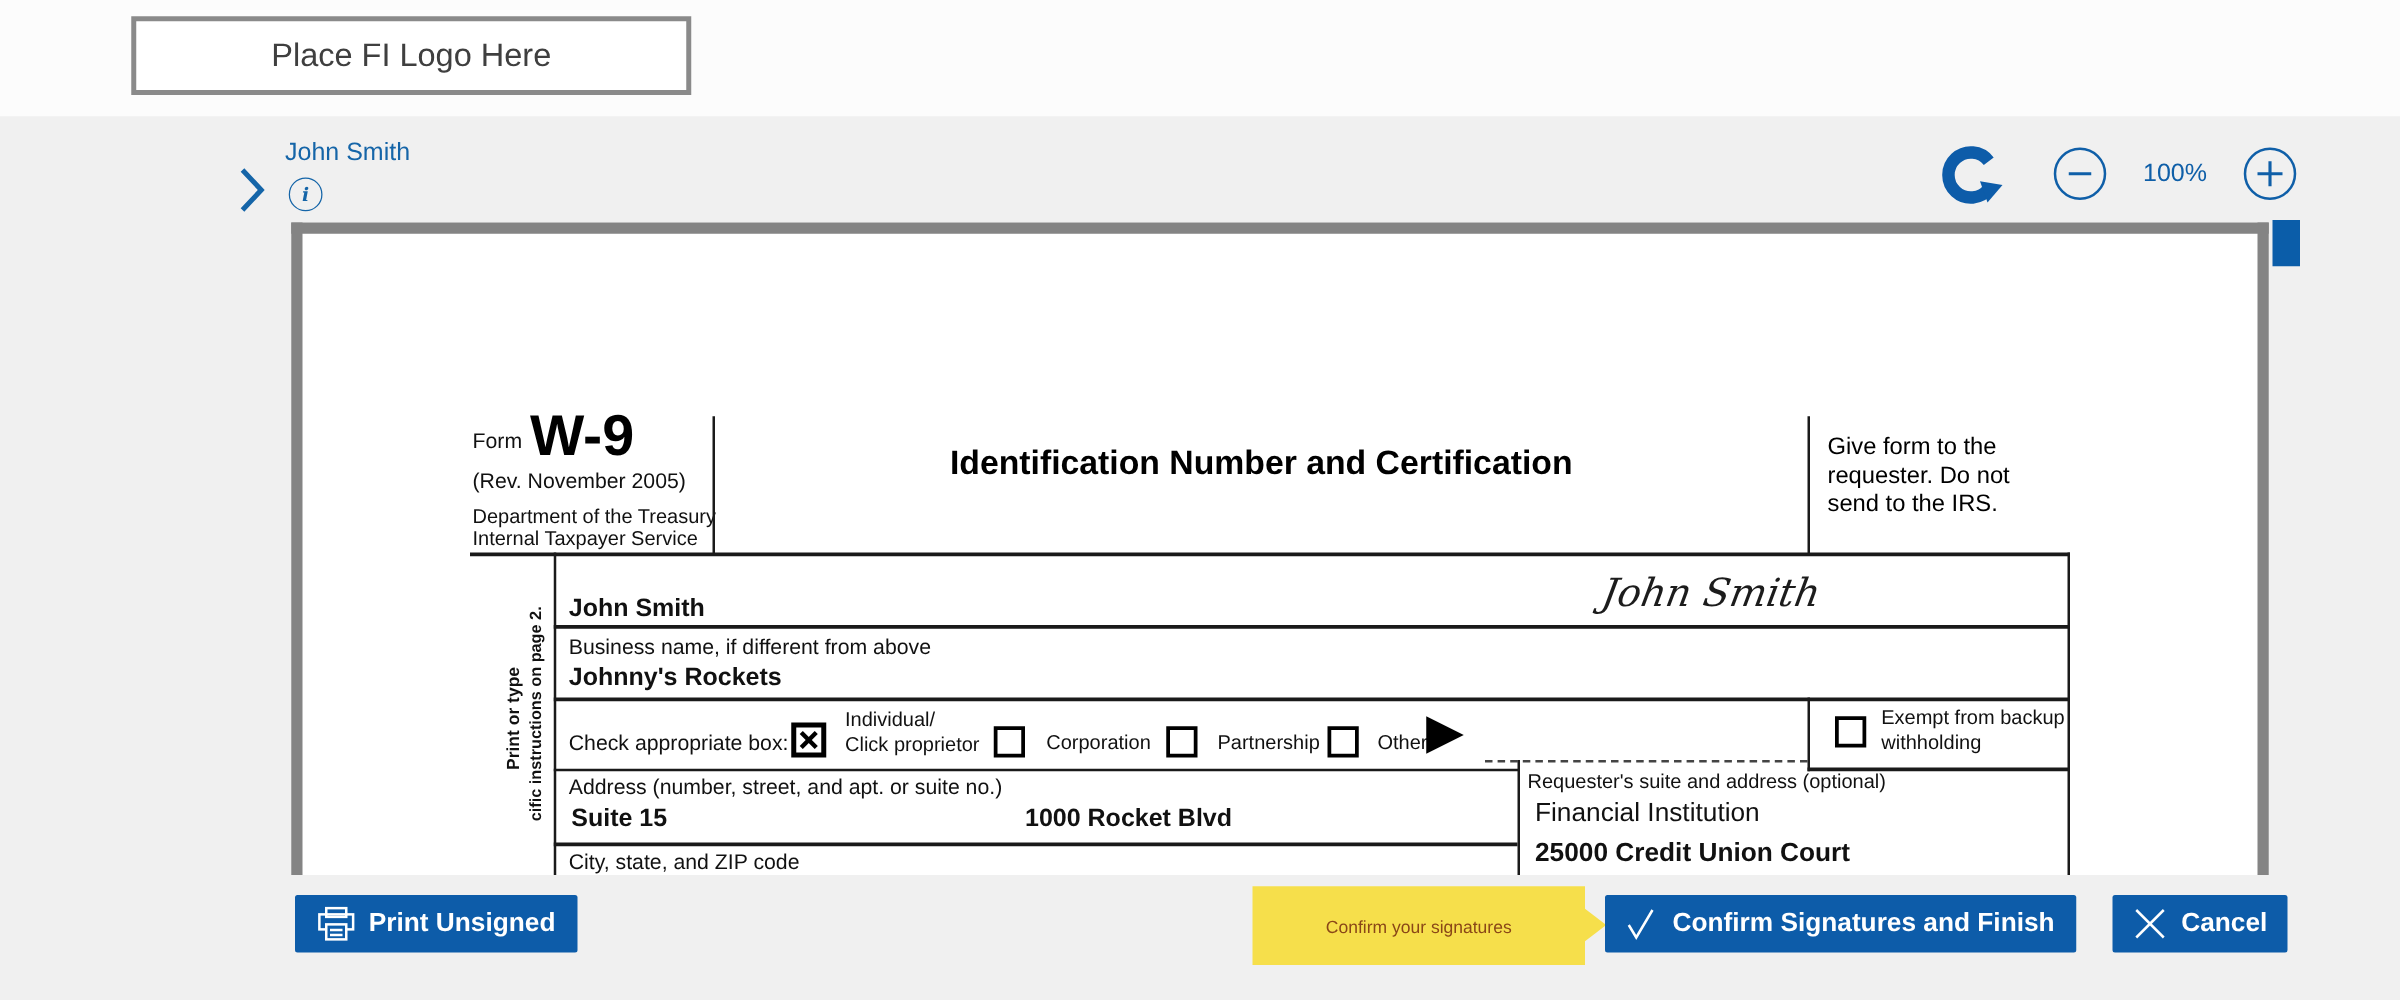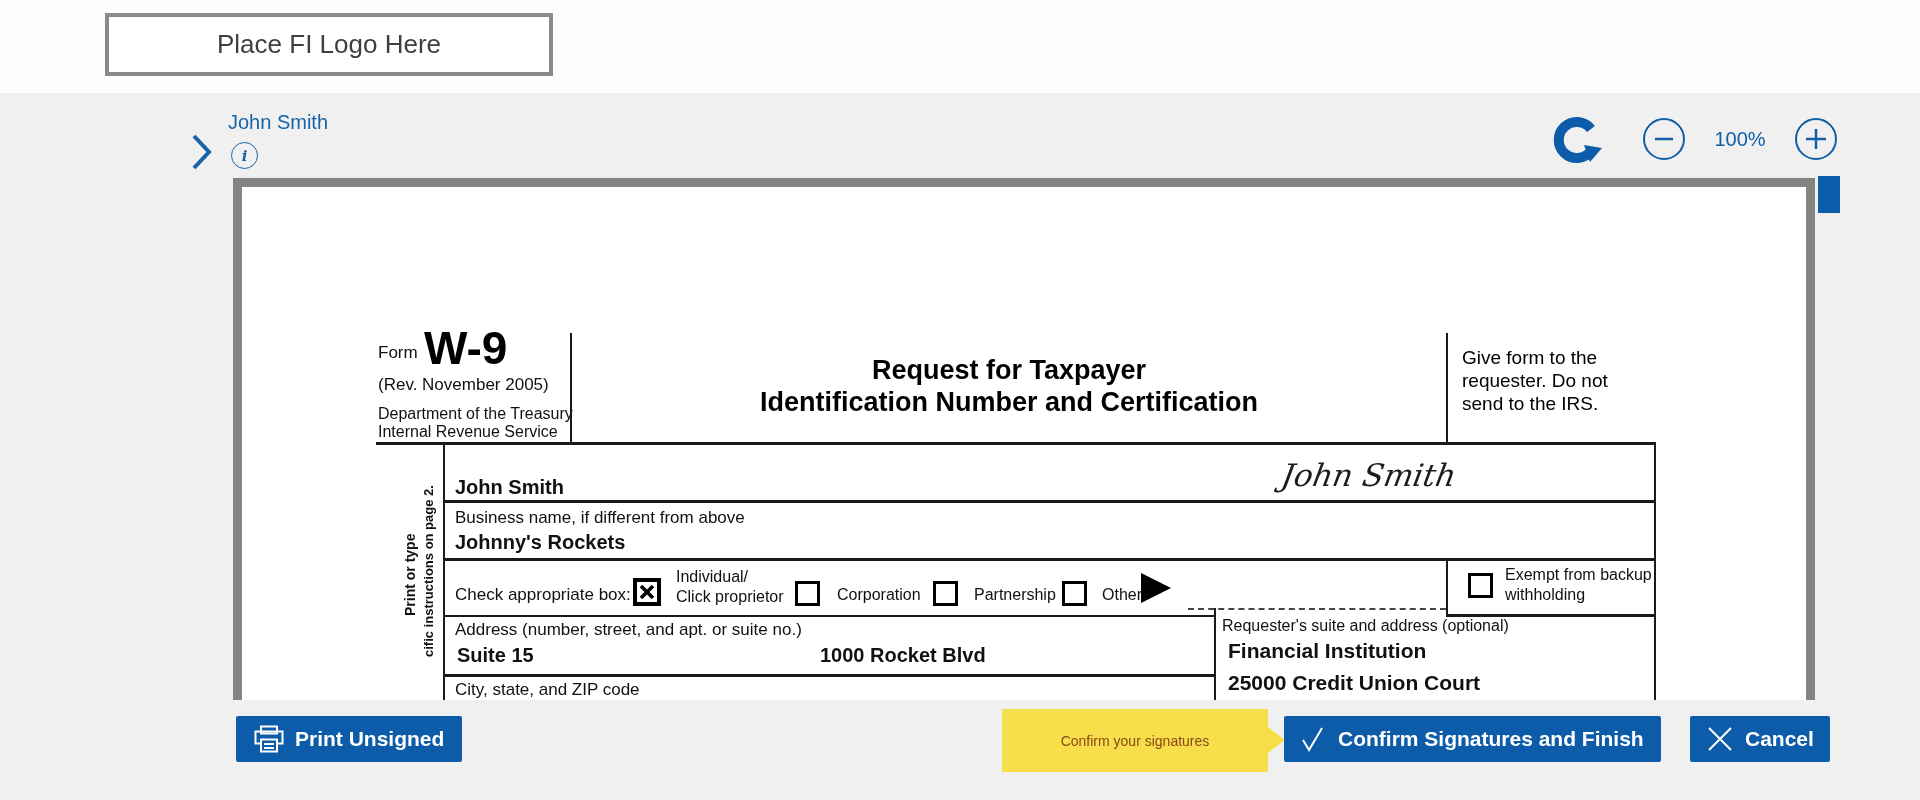--- a/index.html
+++ b/index.html
@@ -91,24 +91,23 @@
   </button>
 
   <div class="abs scroll-thumb"></div>
 
   <div class="abs doc-frame">
 
     <div class="abs f-small" style="left:136px; top:156px;">Form</div>
     <div class="abs" style="left:182px; top:134px; font-size:46px; font-weight:bold; color:#000;">W-9</div>
     <div class="abs f-small" style="left:136px; top:188px;">(Rev. November 2005)</div>
     <div class="abs f-tiny" style="left:136px; top:218px;">Department of the Treasury</div>
-    <div class="abs f-tiny" style="left:136px; top:236px;">Internal Revenue Service</div>
+    <div class="abs f-tiny" style="left:136px; top:236px;">Internal Taxpayer Service</div>
 
     <div class="abs w9-title" style="left:332px; top:167px; width:870px;">
-      <div>Request for Taxpayer</div>
       <div>Identification Number and Certification</div>
     </div>
     <div class="abs give-form" style="left:1220px; top:160px; width:200px;">Give form to the
 requester. Do not
 send to the IRS.</div>
 
     <div class="abs ln" style="left:328px; top:146px; width:2px; height:110px;"></div>
     <div class="abs ln" style="left:1204px; top:146px; width:2px; height:110px;"></div>
     <div class="abs ln" style="left:134px; top:255px; width:1280px; height:3px;"></div>
     <div class="abs ln" style="left:201px; top:255px; width:2px; height:258px;"></div>
@@ -157,21 +156,21 @@
     <div class="abs ln" style="left:1204px; top:427px; width:210px; height:3px;"></div>
     <div class="abs ln" style="left:972px; top:421px; width:2px; height:92px;"></div>
 
     <div class="abs f-small" style="left:213px; top:433px;">Address (number, street, and apt. or suite no.)</div>
     <div class="abs f-val" style="left:215px; top:457px;">Suite 15</div>
     <div class="abs f-val" style="left:578px; top:457px;">1000 Rocket Blvd</div>
     <div class="abs ln" style="left:201px; top:487px; width:771px; height:3px;"></div>
     <div class="abs f-small" style="left:213px; top:493px;">City, state, and ZIP code</div>
 
     <div class="abs f-tiny" style="left:980px; top:430px;">Requester's suite and address (optional)</div>
-    <div class="abs" style="left:986px; top:452px; font-size:21px; font-weight:bold; color:#111;">Financial Institution</div>
+    <div class="abs" style="left:986px; top:452px; font-size:21px; font-weight:normal; color:#111;">Financial Institution</div>
     <div class="abs" style="left:986px; top:484px; font-size:21px; font-weight:bold; color:#111;">25000 Credit Union Court</div>
   </div>
 
   <button class="abs btn" style="left:236px; top:716px; padding:0 18px; gap:11px;">
     <svg width="30" height="28" viewBox="0 0 30 28">
       <rect x="7" y="1.5" width="16" height="7" fill="none" stroke="#fff" stroke-width="2"></rect>
       <rect x="1.5" y="6.5" width="27" height="12" fill="none" stroke="#fff" stroke-width="2"></rect>
       <rect x="7" y="14.5" width="16" height="12" fill="#0d5ca9" stroke="#fff" stroke-width="2"></rect>
       <line x1="10" y1="19" x2="20" y2="19" stroke="#fff" stroke-width="2"></line>
       <line x1="10" y1="23" x2="20" y2="23" stroke="#fff" stroke-width="2"></line>

